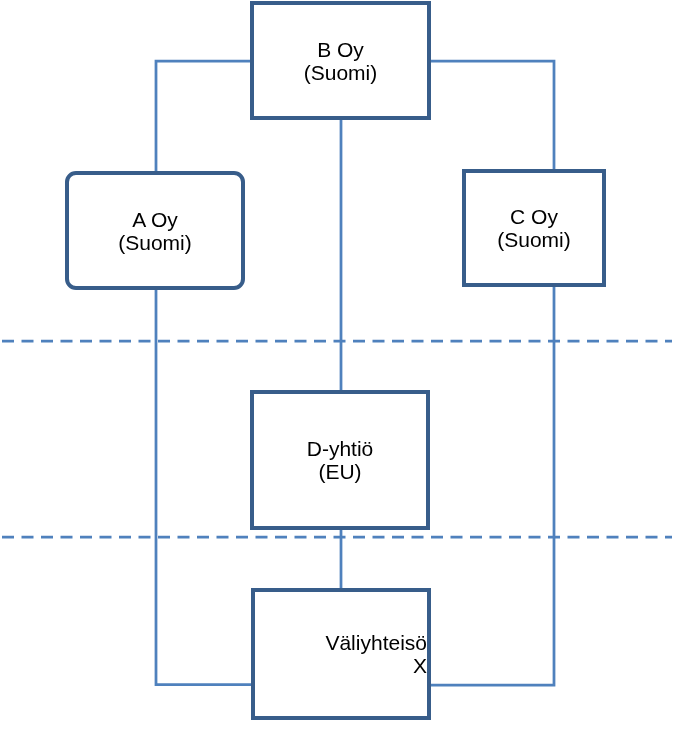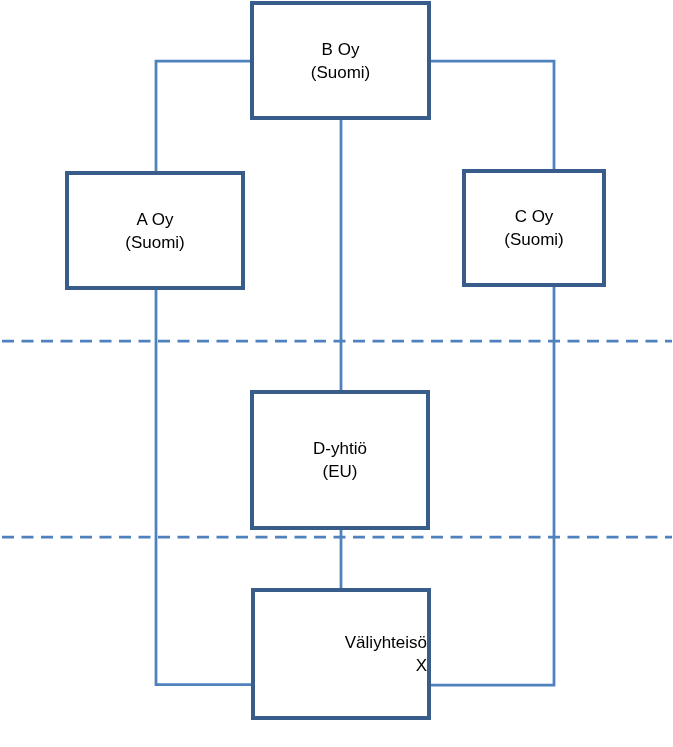--- a/index.html
+++ b/index.html
@@ -27,26 +27,26 @@
   .node {
     position: absolute;
     box-sizing: border-box;
     background: #ffffff;
     border: 4px solid #385D8A;
     display: flex;
     flex-direction: column;
     align-items: center;
     justify-content: center;
     text-align: center;
-    font-size: 17px;
+    font-size: 21px;
     line-height: 23px;
     color: #000000;
   }
   #node-b { left: 250px; top: 1px;   width: 181px; height: 119px; }
-  #node-a { left: 65px;  top: 171px; width: 180px; height: 119px; }
+  #node-a { left: 65px;  top: 171px; width: 180px; height: 119px; border-radius: 11px; }
   #node-c { left: 462px; top: 169px; width: 144px; height: 118px; }
   #node-d { left: 250px; top: 390px; width: 180px; height: 140px; }
   #node-v { left: 251px; top: 588px; width: 180px; height: 132px; align-items: flex-end; }
   .connector {
     fill: none;
     stroke: #4F81BD;
     stroke-width: 2.75;
   }
   .separator {
     fill: none;

